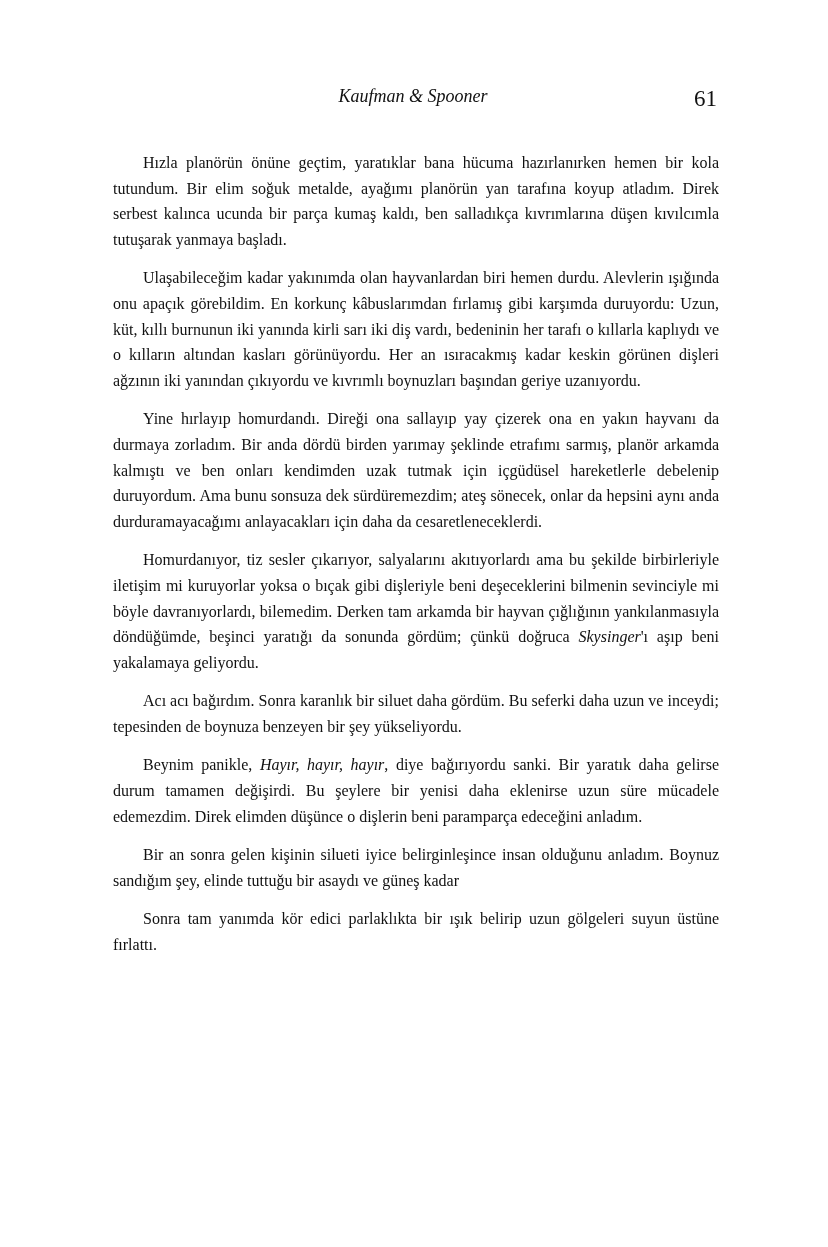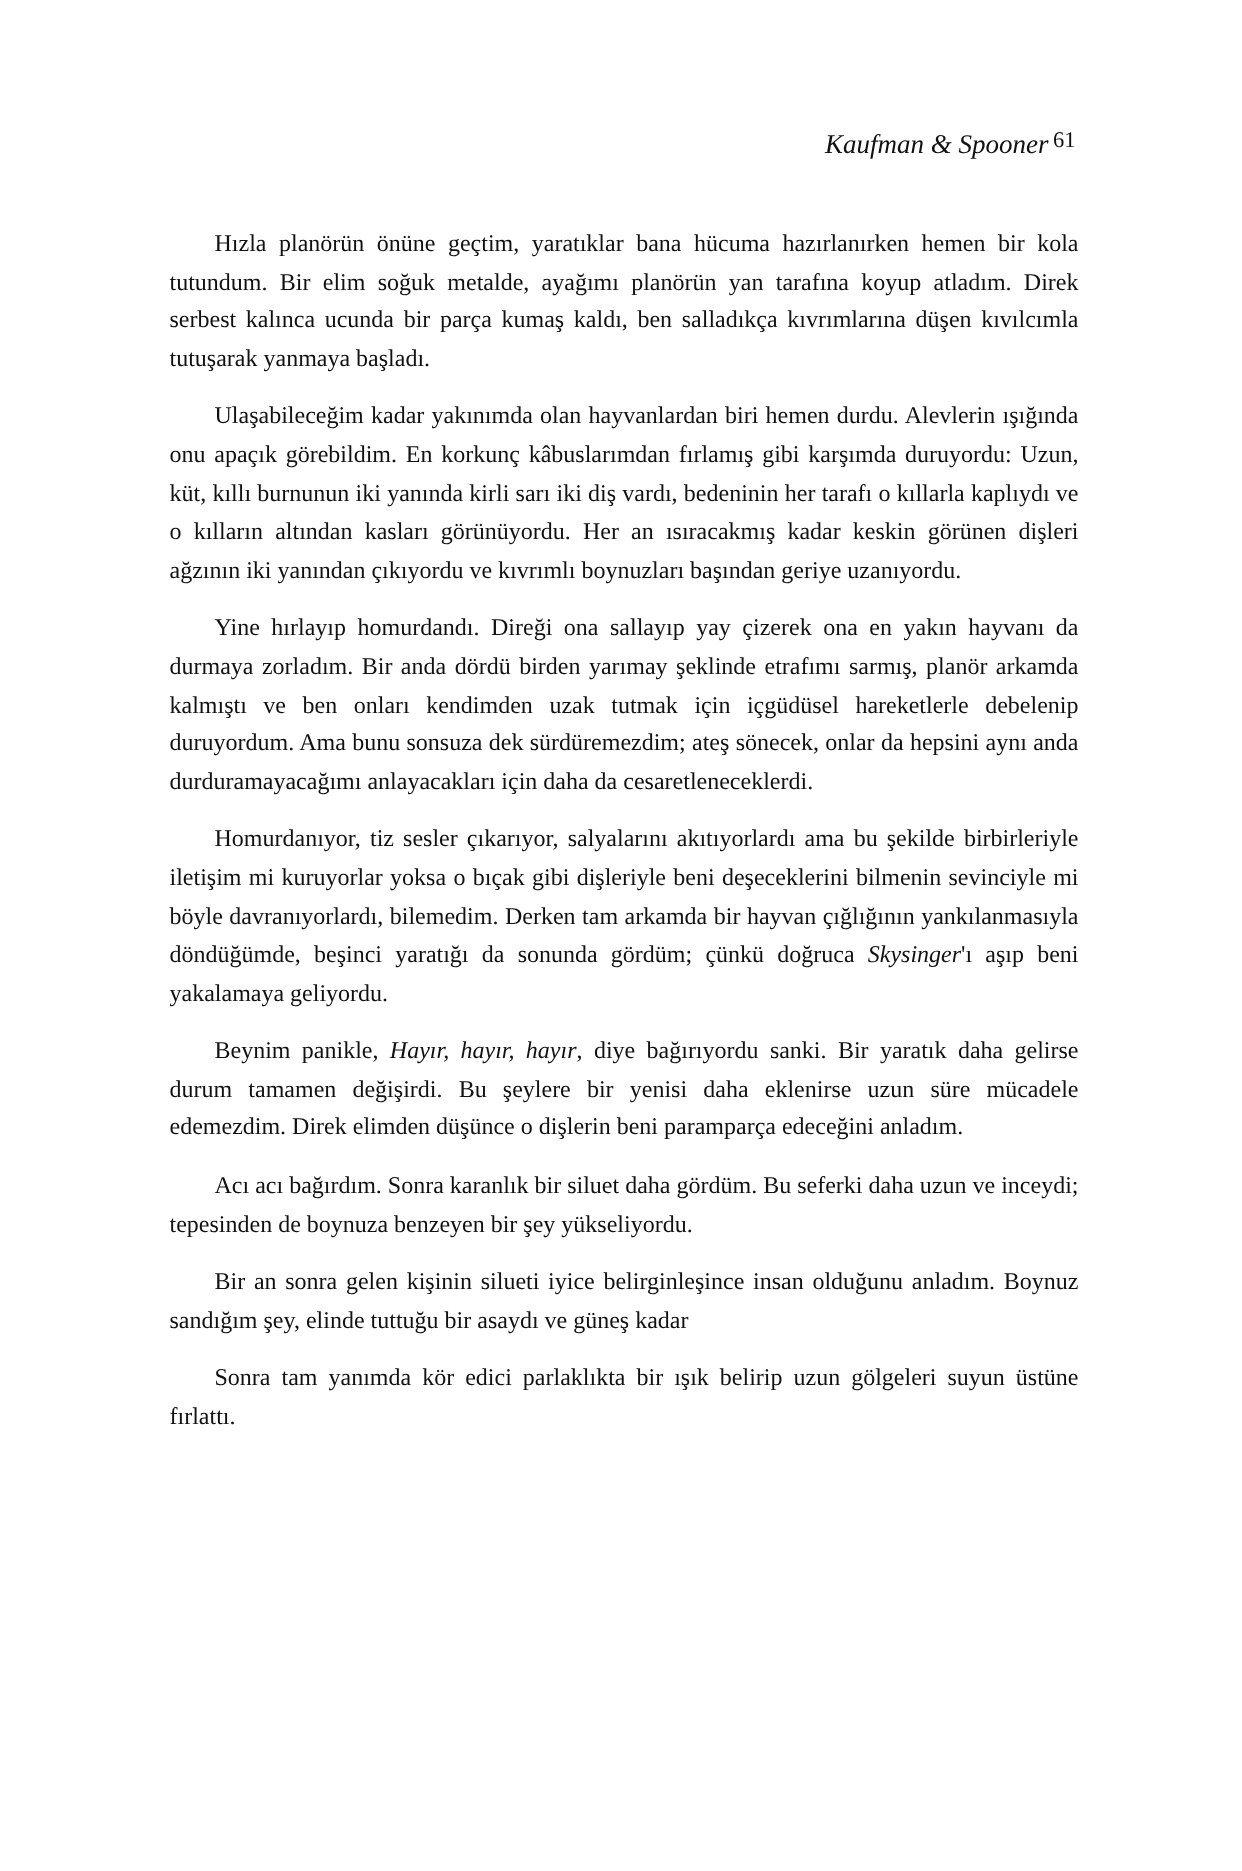--- a/index.html
+++ b/index.html
@@ -23,30 +23,30 @@
   }
   .running-head {
     position: relative;
     height: 30px;
     font-size: 18px;
   }
   .running-head .title {
     position: absolute;
     left: 14px;
     right: 0;
-    text-align: right;
+    text-align: center;
     font-style: italic;
     top: 0;
     padding-right: 20px;
   }
   .running-head .pageno {
     position: absolute;
     right: 2px;
     top: 0;
-    font-size: 15px;
+    font-size: 23px;
   }
   .body-text {
     margin-top: 34px;
   }
   .para {
     margin: 0 0 13px 0;
     font-size: 16px;
     line-height: 25.6px;
     text-align: justify;
     text-indent: 30px;
@@ -70,24 +70,24 @@
     <p class="para">
       <span>Ulaşabileceğim kadar yakınımda olan hayvanlardan biri hemen durdu. Alevlerin ışığında onu apaçık görebildim. En korkunç kâbuslarımdan fırlamış gibi karşımda duruyordu: Uzun, küt, kıllı burnunun iki yanında kirli sarı iki diş vardı, bedeninin her tarafı o kıllarla kaplıydı ve o kılların altından kasları görünüyordu. Her an ısıracakmış kadar keskin görünen dişleri ağzının iki yanından çıkıyordu ve kıvrımlı boynuzları başından geriye uzanıyordu.</span>
     </p>
     <p class="para">
       <span>Yine hırlayıp homurdandı. Direği ona sallayıp yay çizerek ona en yakın hayvanı da durmaya zorladım. Bir anda dördü birden yarımay şeklinde etrafımı sarmış, planör arkamda kalmıştı ve ben onları kendimden uzak tutmak için içgüdüsel hareketlerle debelenip duruyordum. Ama bunu sonsuza dek sürdüremezdim; ateş sönecek, onlar da hepsini aynı anda durduramayacağımı anlayacakları için daha da cesaretleneceklerdi.</span>
     </p>
     <p class="para">
       <span>Homurdanıyor, tiz sesler çıkarıyor, salyalarını akıtıyorlardı ama bu şekilde birbirleriyle iletişim mi kuruyorlar yoksa o bıçak gibi dişleriyle beni deşeceklerini bilmenin sevinciyle mi böyle davranıyorlardı, bilemedim. Derken tam arkamda bir hayvan çığlığının yankılanmasıyla döndüğümde, beşinci yaratığı da sonunda gördüm; çünkü doğruca </span><em>Skysinger</em><span>'ı aşıp beni yakalamaya geliyordu.</span>
     </p>
     <p class="para">
-      <span>Beynim panikle, </span><em>Hayır, hayır, hayır</em><span>, diye bağırıyordu sanki. Bir yaratık daha gelirse durum tamamen değişirdi. Bu şeylere bir yenisi daha eklenirse uzun süre mücadele edemezdim. Direk elimden düşünce o dişlerin beni paramparça edeceğini anladım.</span>
+      <span>Acı acı bağırdım. Sonra karanlık bir siluet daha gördüm. Bu seferki daha uzun ve inceydi; tepesinden de boynuza benzeyen bir şey yükseliyordu.</span>
     </p>
     <p class="para">
-      <span>Acı acı bağırdım. Sonra karanlık bir siluet daha gördüm. Bu seferki daha uzun ve inceydi; tepesinden de boynuza benzeyen bir şey yükseliyordu.</span>
+      <span>Beynim panikle, </span><em>Hayır, hayır, hayır</em><span>, diye bağırıyordu sanki. Bir yaratık daha gelirse durum tamamen değişirdi. Bu şeylere bir yenisi daha eklenirse uzun süre mücadele edemezdim. Direk elimden düşünce o dişlerin beni paramparça edeceğini anladım.</span>
     </p>
     <p class="para">
       <span>Bir an sonra gelen kişinin silueti iyice belirginleşince insan olduğunu anladım. Boynuz sandığım şey, elinde tuttuğu bir asaydı ve güneş kadar</span>
     </p>
     <p class="para">
       <span>Sonra tam yanımda kör edici parlaklıkta bir ışık belirip uzun gölgeleri suyun üstüne fırlattı.</span>
     </p>
   </div>
 </div>
 

